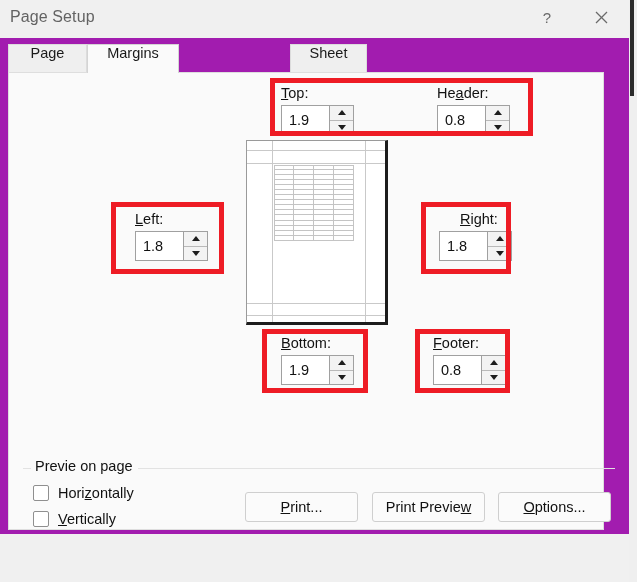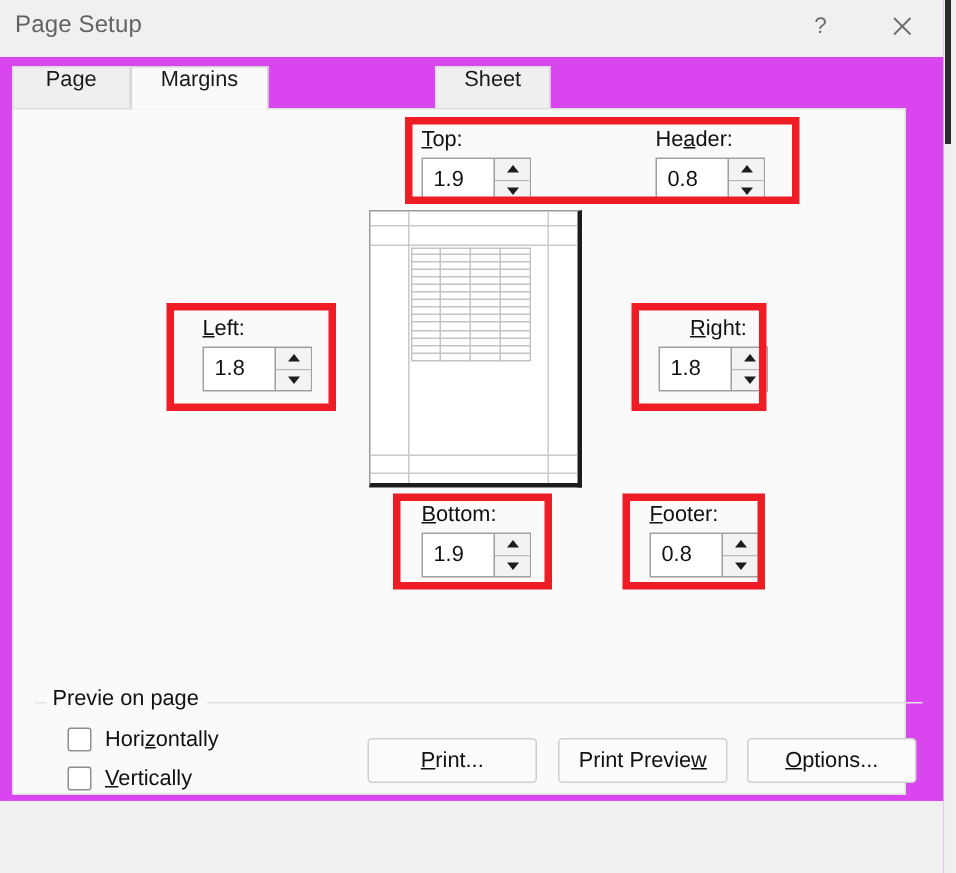--- a/index.html
+++ b/index.html
@@ -9,21 +9,21 @@
     background: #eeeeee;
     font-family: "Liberation Sans", sans-serif;
     overflow: hidden;
   }
 
   
   #dialog {
     position: absolute;
     left: 0; top: 0;
     width: 629px; height: 582px;
-    background: #d946ef;
+    background: #a21caf;
   }
 
   
   #bg-scroll-track {
     position: absolute;
     left: 629px; top: 0;
     width: 8px; height: 582px;
     background: #efefef;
   }
   #bg-scroll-thumb {
@@ -192,21 +192,21 @@
     color: #111;
   }
   #group-line {
     position: absolute;
     left: 0; top: 9px; right: 0;
     height: 1px;
     background: #e2e2e2;
   }
   .checkrow {
     position: absolute;
-    left: 22px;
+    left: 10px;
     display: flex; align-items: center;
   }
   .checkbox {
     width: 16px; height: 16px;
     background: #ffffff;
     border: 1px solid #8f8f8f;
     border-radius: 2px;
     margin-right: 9px;
   }
   .checklabel { font-size: 14.5px; color: #111; }

